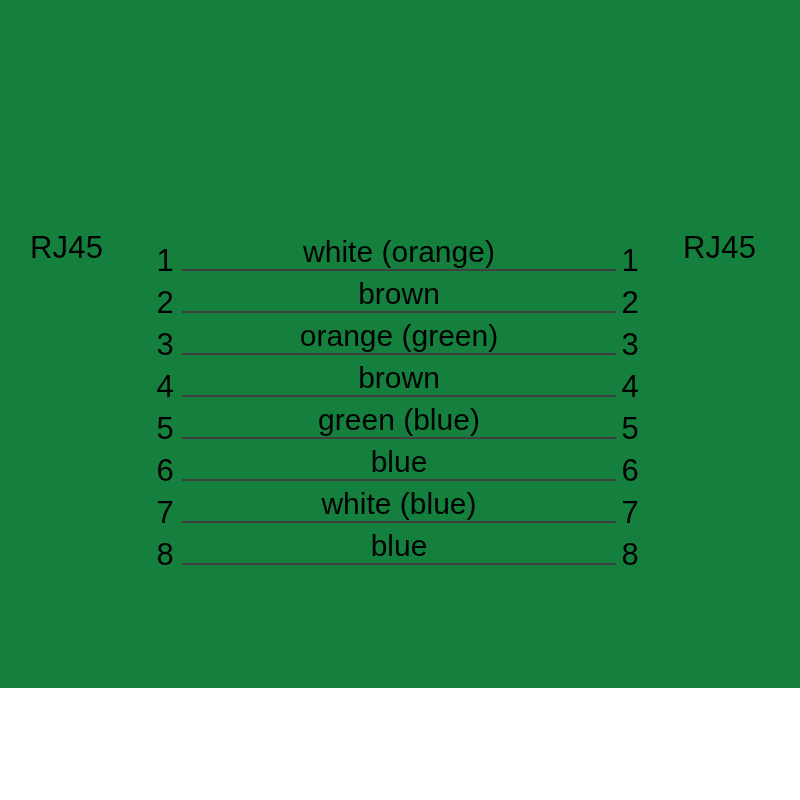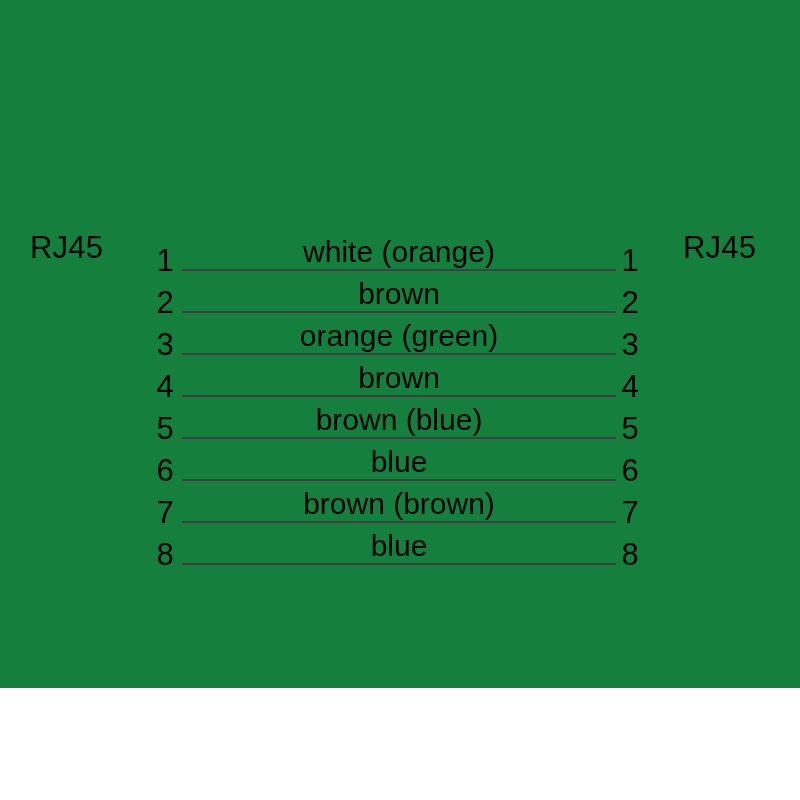--- a/index.html
+++ b/index.html
@@ -112,35 +112,35 @@
 
   <div class="pin-row" style="top:395px;">
     <div class="pin-number left">4</div>
     <div class="wire-label">brown</div>
     <div class="wire-line"></div>
     <div class="pin-number right">4</div>
   </div>
 
   <div class="pin-row" style="top:437px;">
     <div class="pin-number left">5</div>
-    <div class="wire-label">brown (blue)</div>
+    <div class="wire-label">green (blue)</div>
     <div class="wire-line"></div>
     <div class="pin-number right">5</div>
   </div>
 
   <div class="pin-row" style="top:479px;">
     <div class="pin-number left">6</div>
     <div class="wire-label">blue</div>
     <div class="wire-line"></div>
     <div class="pin-number right">6</div>
   </div>
 
   <div class="pin-row" style="top:521px;">
     <div class="pin-number left">7</div>
-    <div class="wire-label">brown (brown)</div>
+    <div class="wire-label">white (blue)</div>
     <div class="wire-line"></div>
     <div class="pin-number right">7</div>
   </div>
 
   <div class="pin-row" style="top:563px;">
     <div class="pin-number left">8</div>
     <div class="wire-label">blue</div>
     <div class="wire-line"></div>
     <div class="pin-number right">8</div>
   </div>

